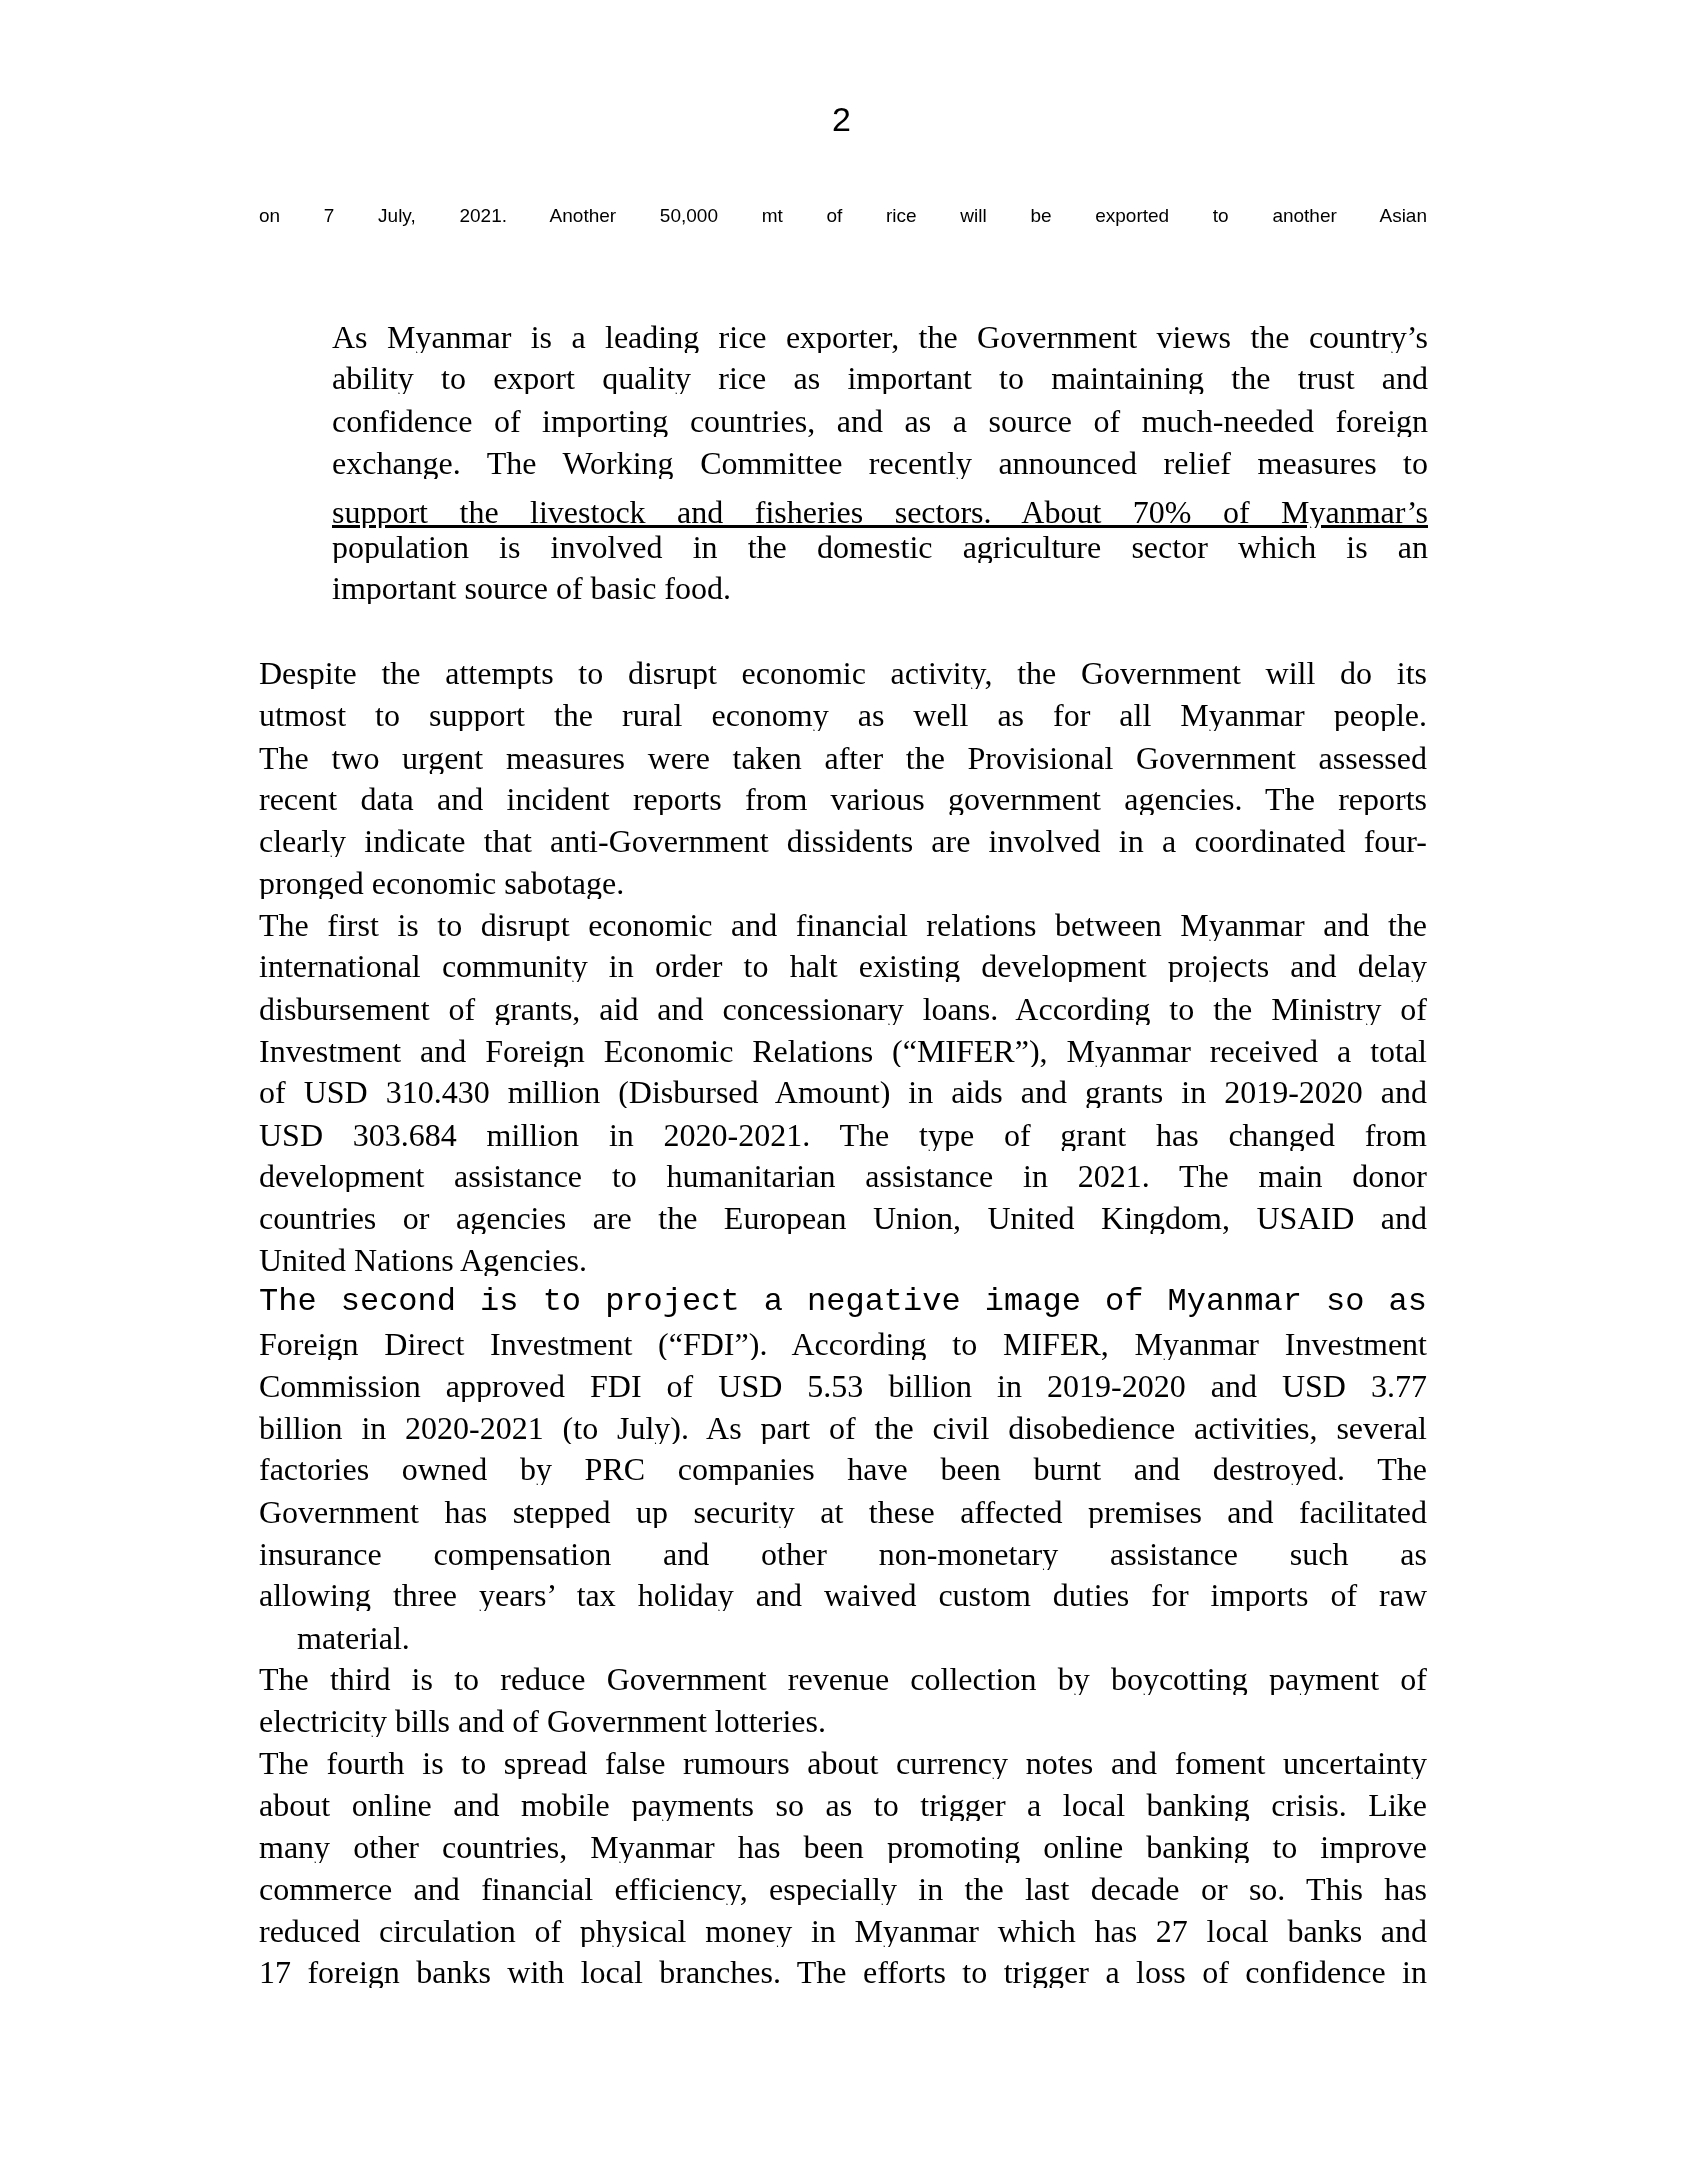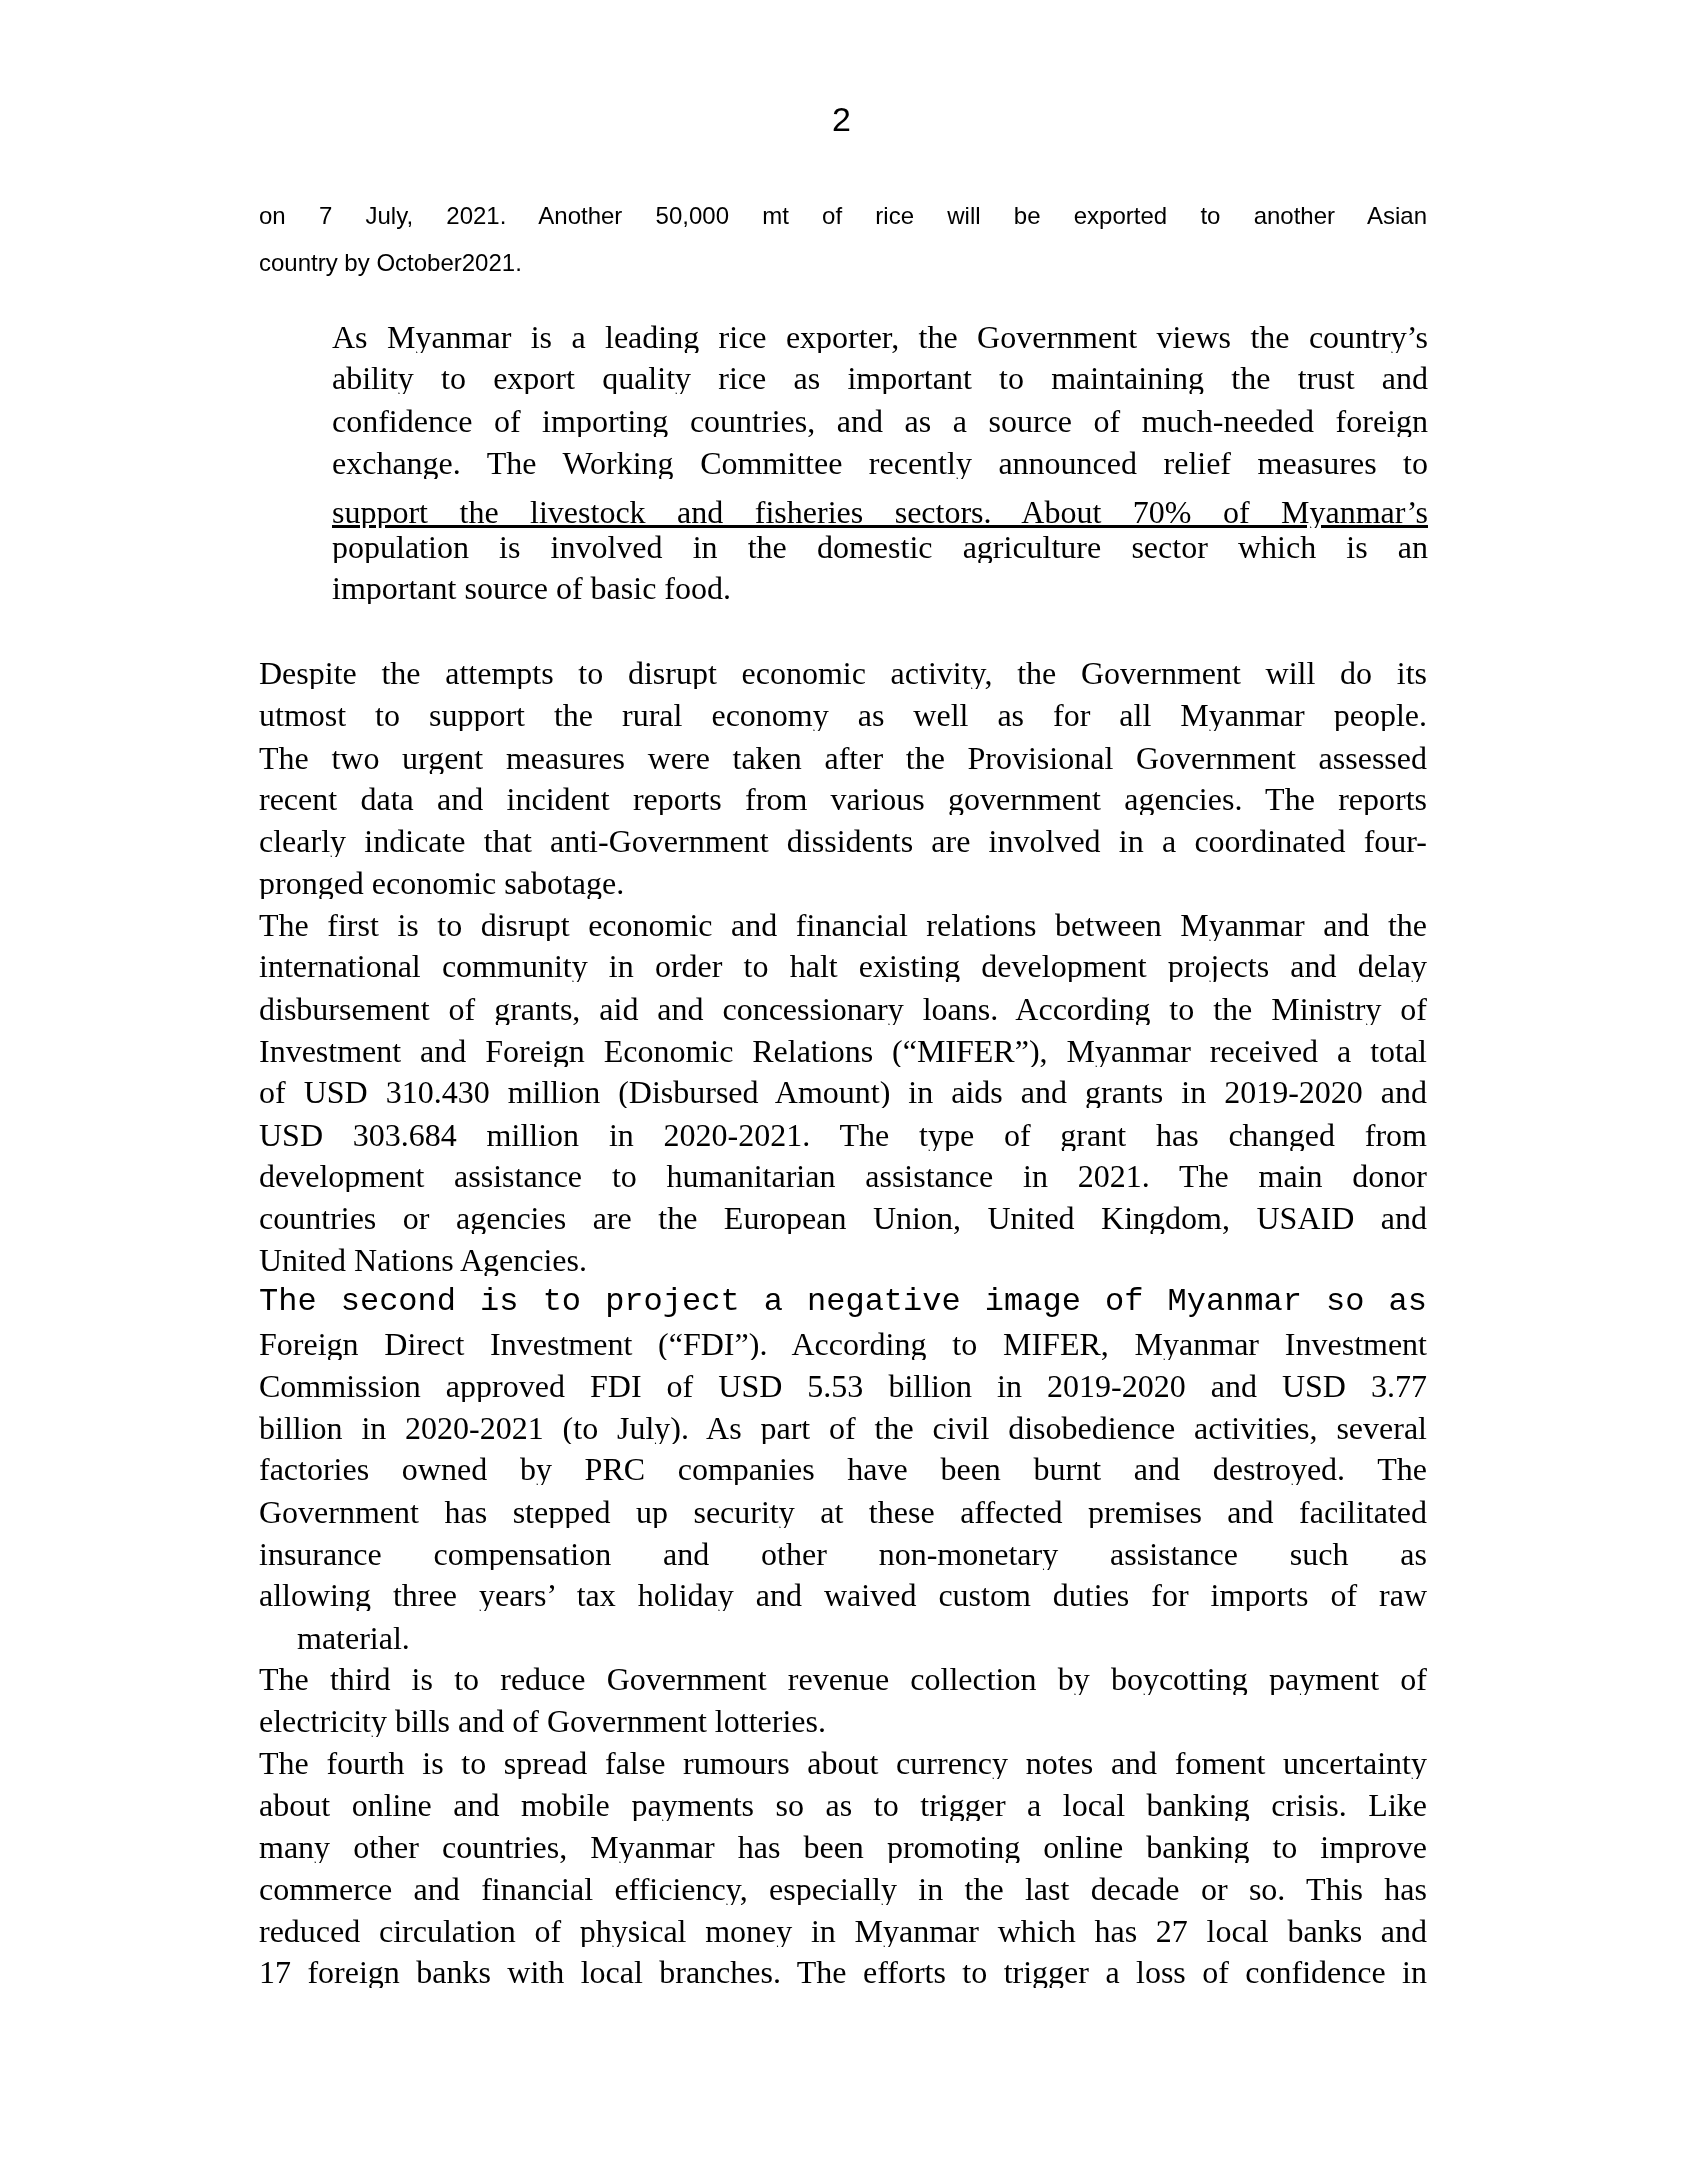--- a/index.html
+++ b/index.html
@@ -7,33 +7,32 @@
   .page { position: absolute; left: 0; top: 0; width: 1683px; height: 2178px; background: #fff; }
   .page-number {
     position: absolute; left: 0; width: 1683px; top: 99px;
     text-align: center; font-family: "Liberation Sans", sans-serif; font-size: 34px; line-height: 40px;
   }
   .line {
     position: absolute; white-space: nowrap; overflow: visible;
     text-align: justify; text-align-last: justify;
   }
   .line.last { text-align-last: left; }
-  .sans { font-family: "Liberation Sans", sans-serif; font-size: 24px; line-height: 30px; }
+  .sans { font-family: "Liberation Sans", sans-serif; font-size: 19px; line-height: 30px; }
   .serif { font-family: "Liberation Serif", serif; font-size: 32px; line-height: 32px; }
   .body-col { left: 259px; width: 1168px; }
   .indent-col { left: 332px; width: 1096px; }
 </style>
 </head>
 <body>
 
 <div class="page">
   <div class="page-number">2</div>
 
   <div class="line sans body-col" style="top: 201px; white-space: normal; height: 30px; overflow: hidden;">on  7 July, 2021.  Another  50,000 mt of  rice  will  be  exported  to another  Asian</div>
-  <div class="line sans body-col last" style="top: 248px; white-space: normal; height: 30px; overflow: hidden;">country by October2021.</div>
 
   <div>
     <div class="line serif indent-col" style="top: 321px; white-space: normal; height: 32px; overflow: hidden;">As Myanmar is a leading rice exporter, the Government views the country’s</div>
     <div class="line serif indent-col" style="top: 362px; white-space: normal; height: 32px; overflow: hidden;">ability to export quality rice as important to maintaining the trust and</div>
     <div class="line serif indent-col" style="top: 405px; white-space: normal; height: 32px; overflow: hidden;">confidence of importing countries, and as a source of much-needed foreign</div>
     <div class="line serif indent-col" style="top: 447px; white-space: normal; height: 32px; overflow: hidden;">exchange. The Working Committee recently announced relief measures to</div>
     <div class="line serif indent-col" style="top: 496px; white-space: normal; height: 32px; overflow: hidden; text-decoration: underline;">support the livestock and fisheries sectors. About 70% of Myanmar’s</div>
     <div class="line serif indent-col" style="top: 531px; white-space: normal; height: 32px; overflow: hidden;">population  is  involved  in the domestic agriculture  sector  which  is  an</div>
     <div class="line serif indent-col last" style="top: 572px; white-space: normal; height: 32px; overflow: hidden;">important source of basic food.</div>
   </div>

